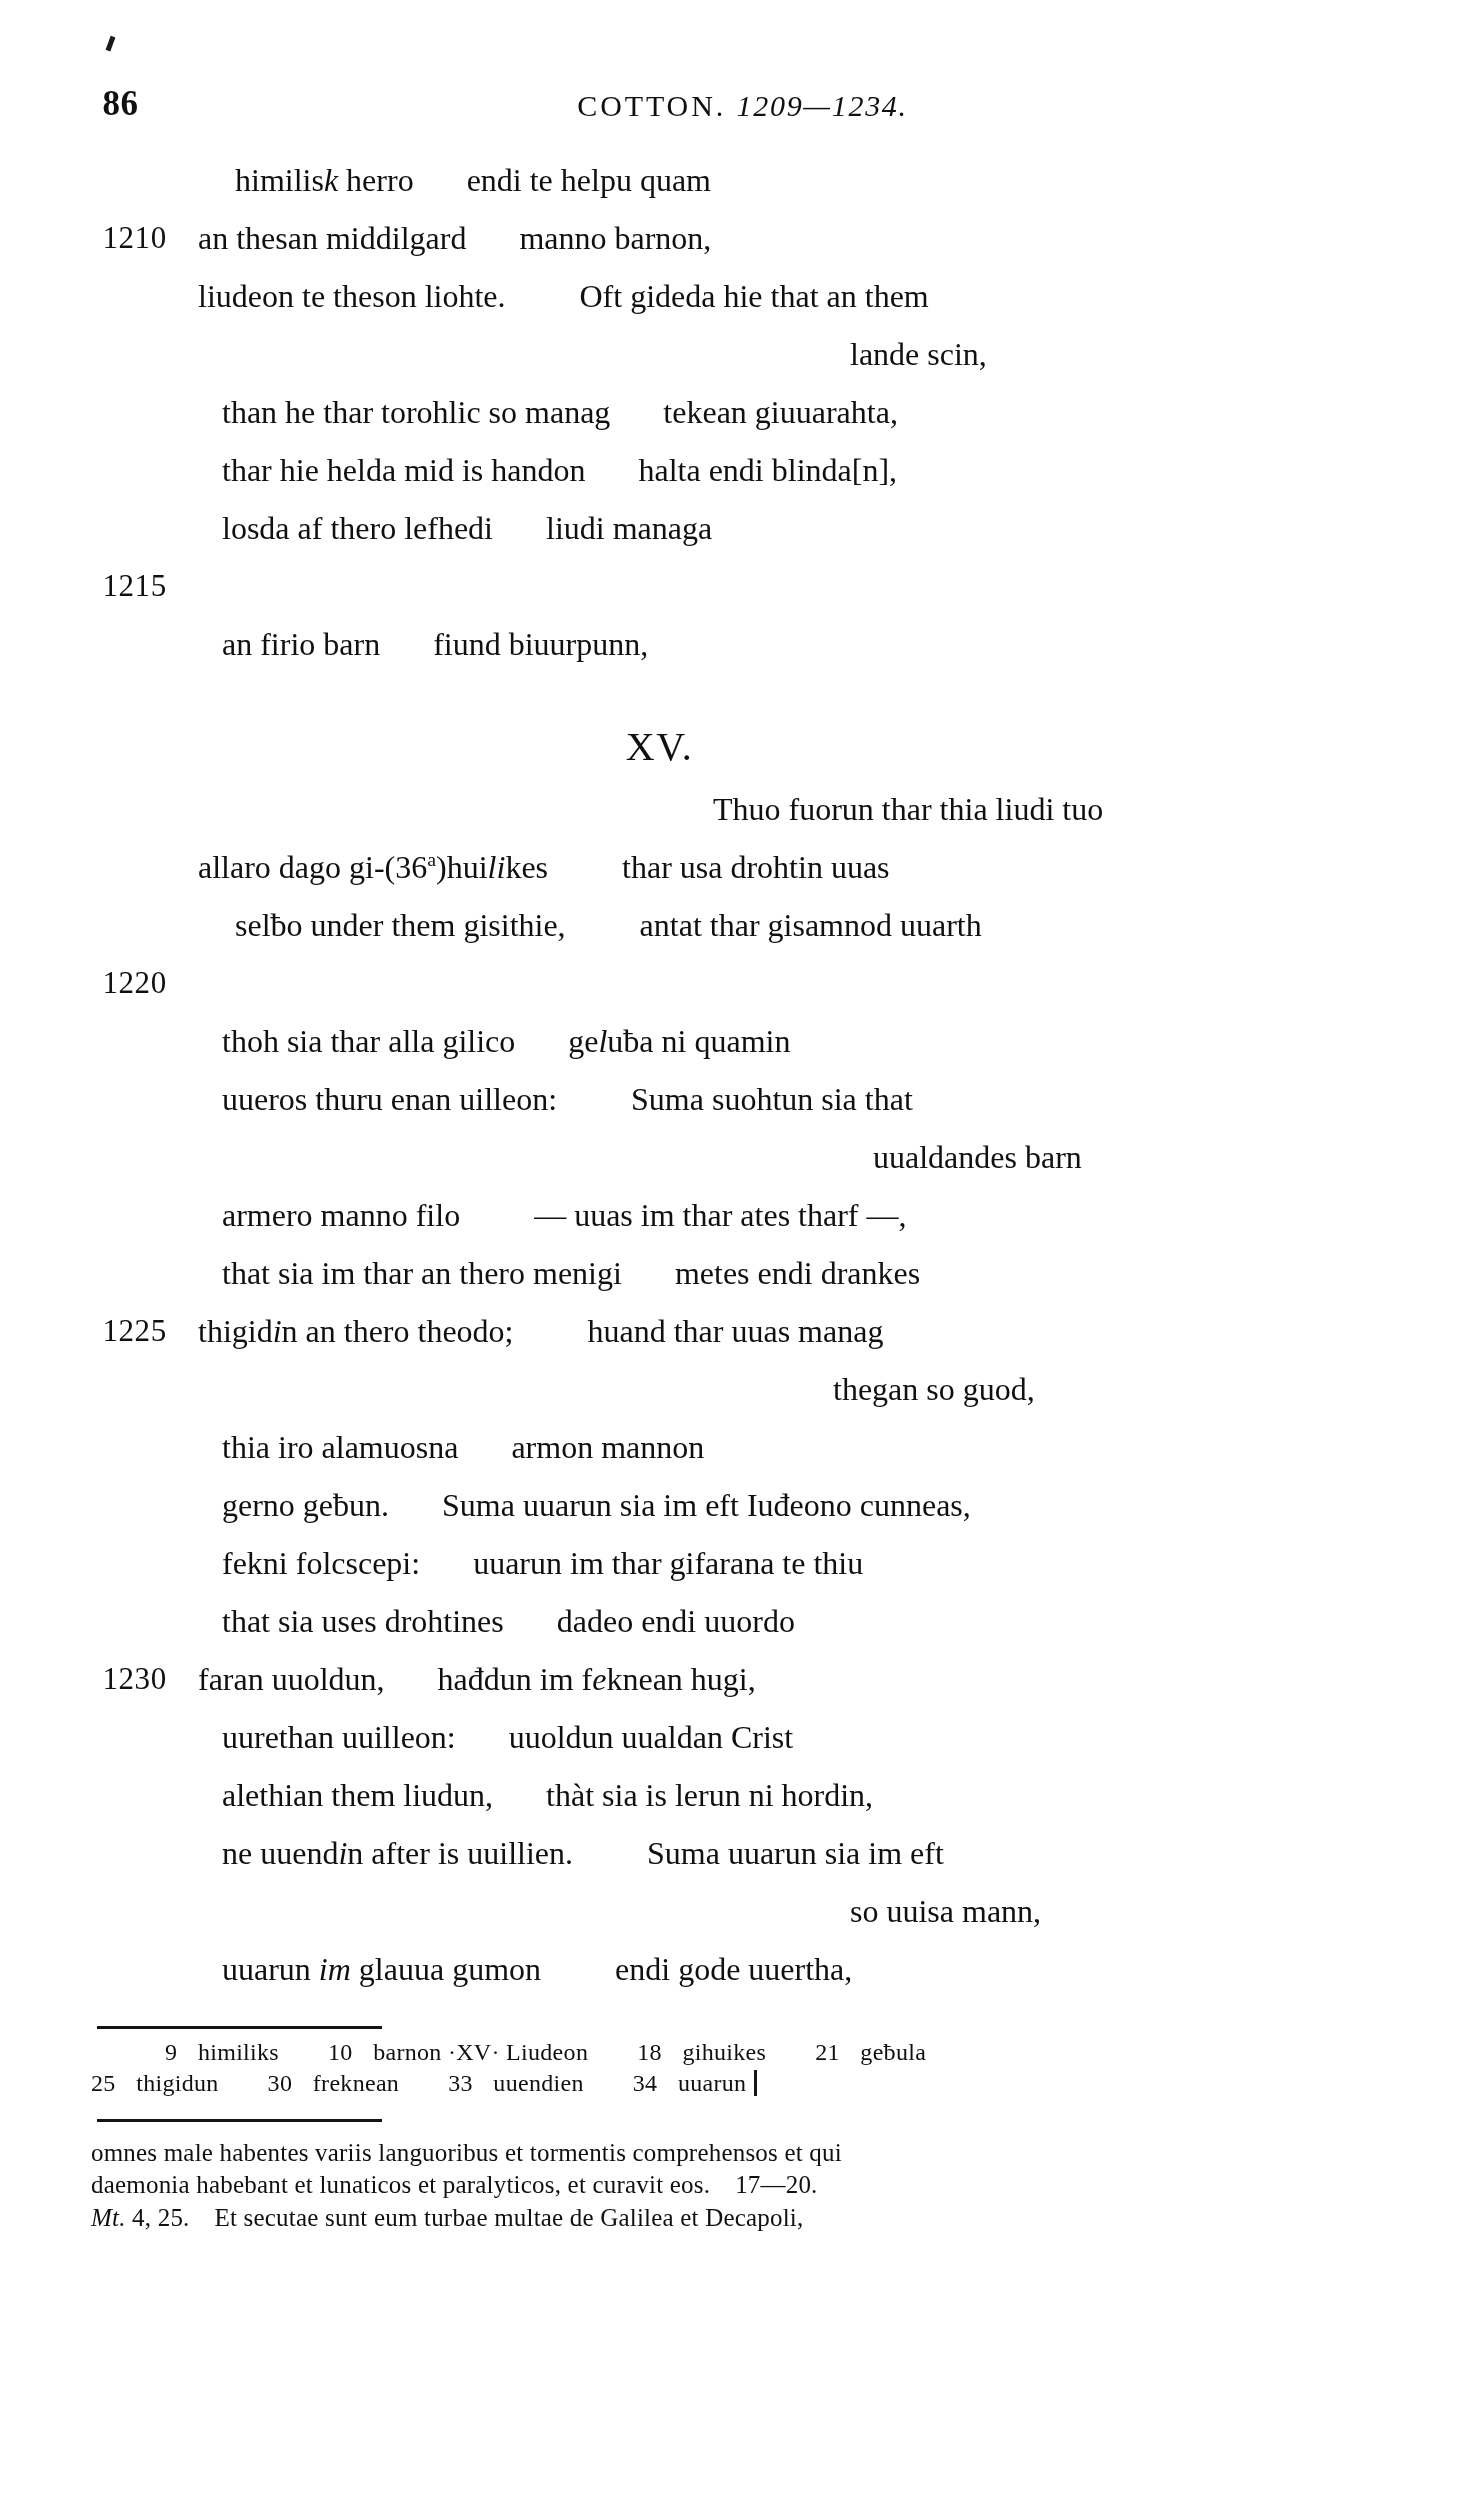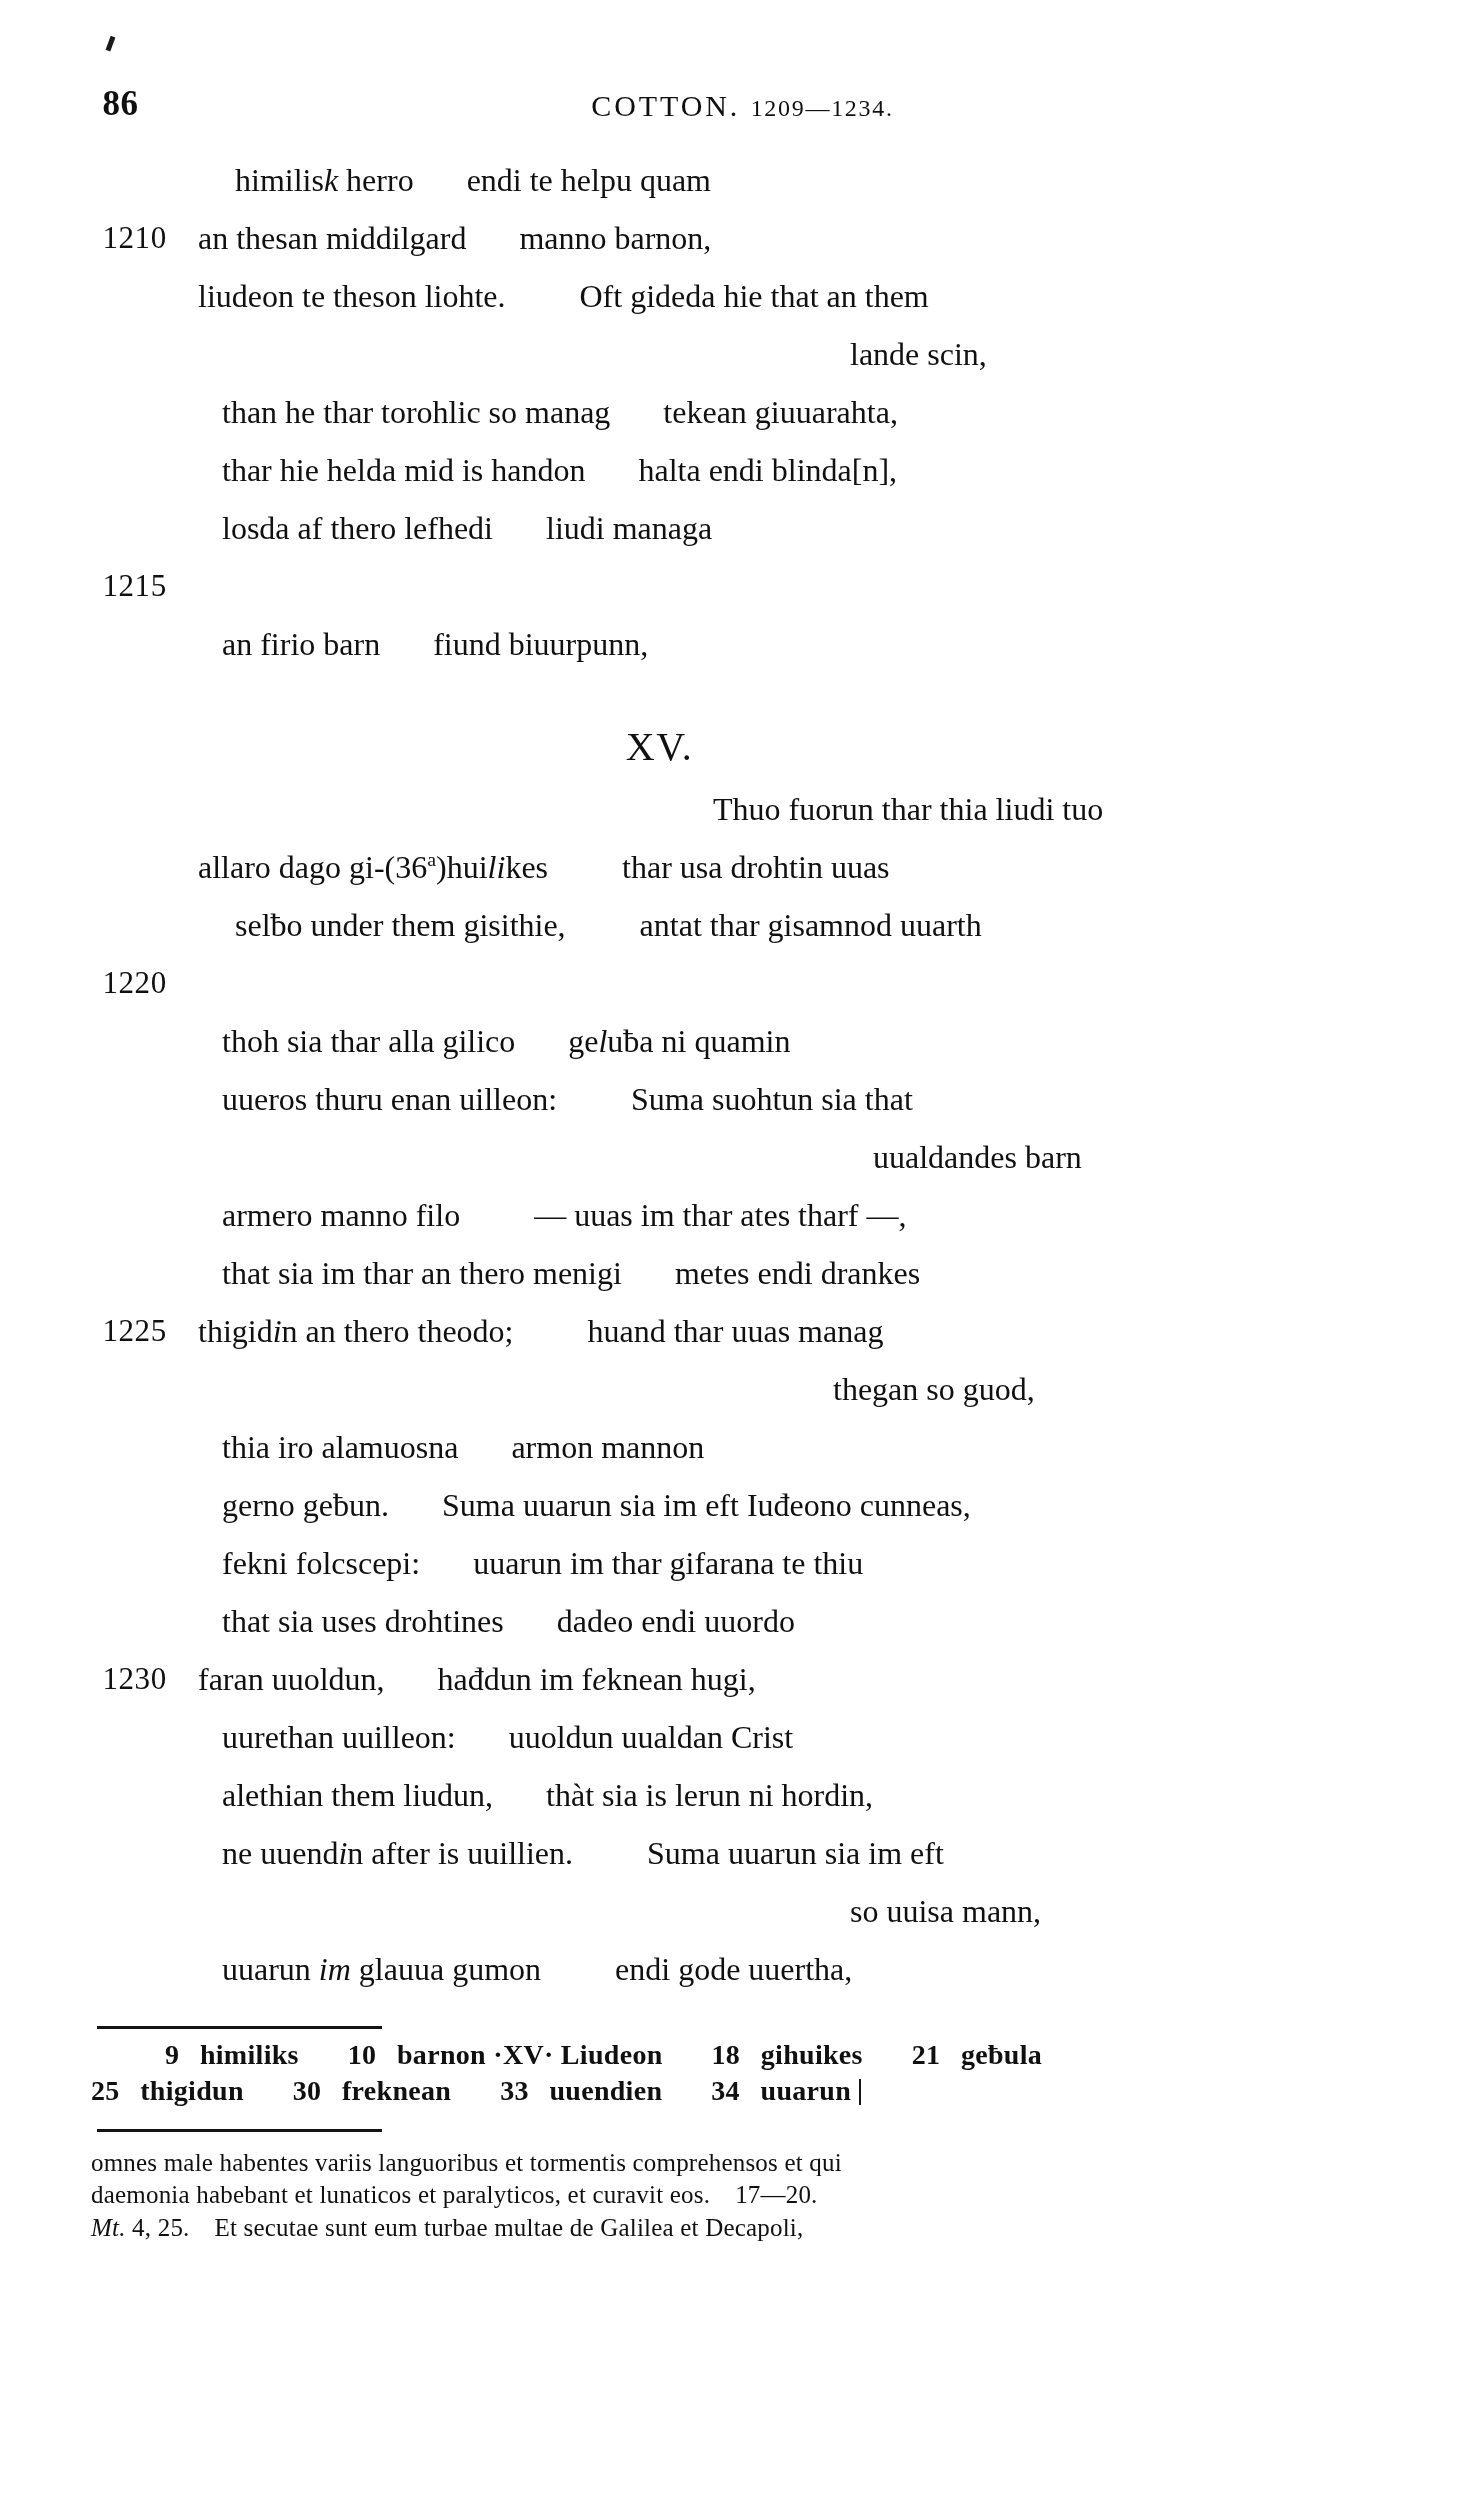--- a/index.html
+++ b/index.html
@@ -41,22 +41,23 @@
     letter-spacing: 0.6px;
   }
   .head-title {
     text-align: center;
     font-size: 30px;
     letter-spacing: 2.9px;
     padding-left: 23px;
     white-space: nowrap;
   }
   .head-title .hd-small {
-    font-size: 24px;
+    font-size: 30px;
     letter-spacing: 1.7px;
+    font-style: italic;
   }
 
   
   .verse-block {
     margin-top: 23px;
     font-size: 32px;
     line-height: 1.0;
   }
   .verse-line {
     position: relative;
@@ -114,24 +115,23 @@
     background: #141414;
     margin: 15px 0 8px 5.7px;
   }
   .rule-short.second {
     margin-top: 19.4px;
     margin-bottom: 15px;
   }
 
   
   .apparatus {
-    font-size: 28px;
+    font-size: 24px;
     line-height: 1.30;
     letter-spacing: 0.3px;
-    font-weight: bold;
   }
   .app-line { white-space: nowrap; }
   .app-line.first { padding-left: 74px; }
   .app-line.second { padding-left: 0px; }
   .app-gap-s { display: inline-block; width: 20.6px; }
   .app-gap-l { display: inline-block; width: 49px; }
   .app-rule { display: inline-block; width: 2.3px; height: 26px;
               background: #151515; vertical-align: -4.6px; margin-left: 8px; }
 
   

